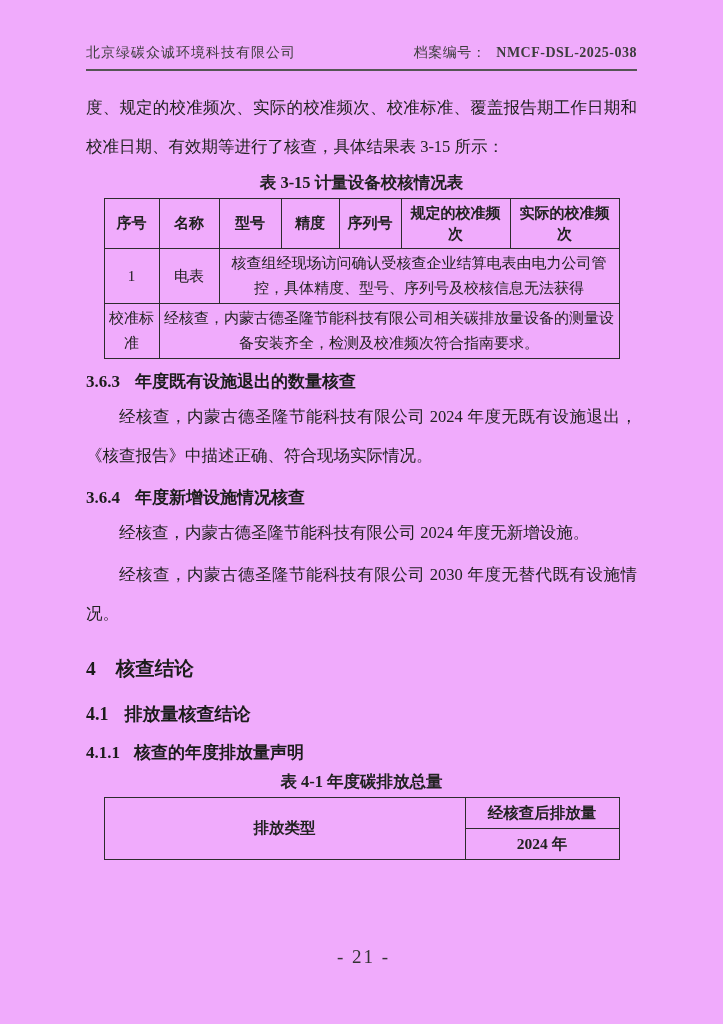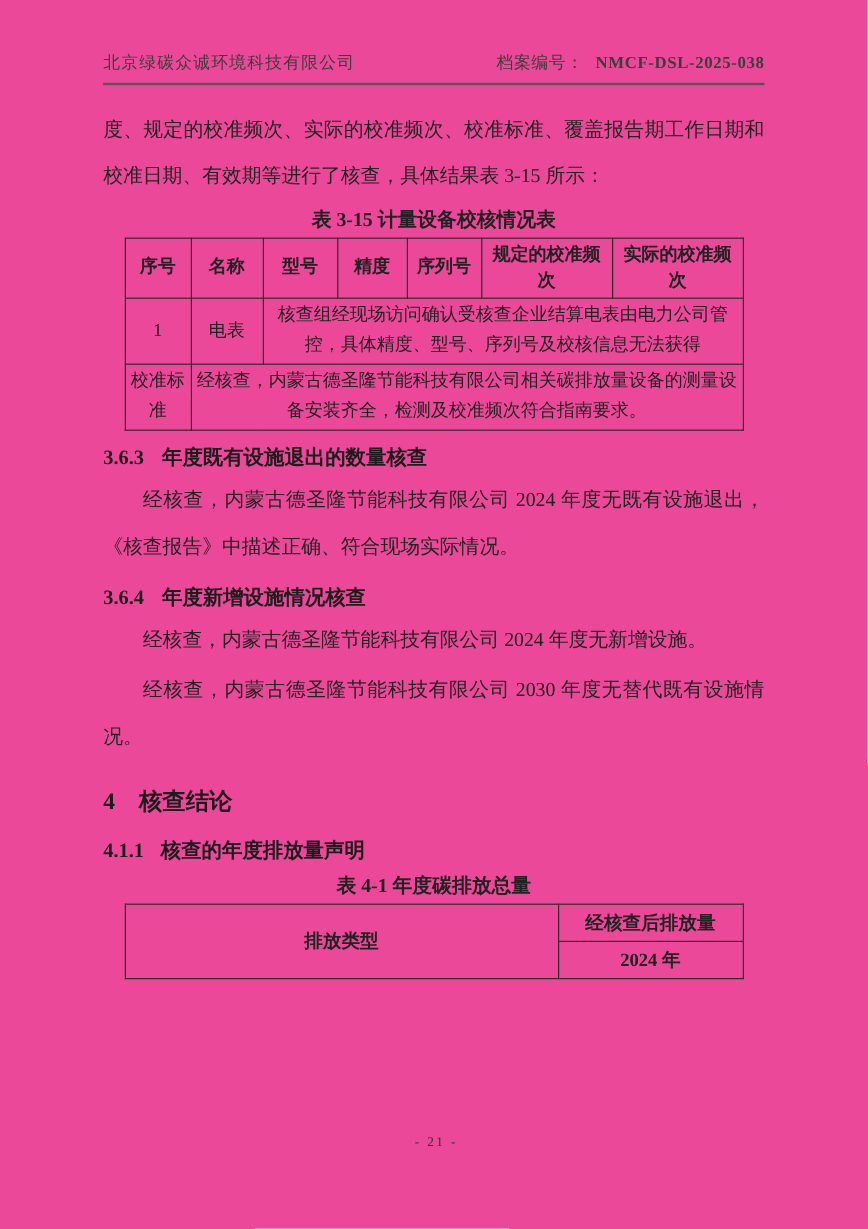--- a/index.html
+++ b/index.html
@@ -2,21 +2,21 @@
 <html><head>
 <meta charset="utf-8">
 <style>
   * { box-sizing: border-box; }
   html, body { margin: 0; padding: 0; background: #ffffff; }
   .page {
     position: relative;
     width: 723px;
     height: 1024px;
     margin: 0 auto;
-    background: #ec4899;
+    background: #f0abfc;
     font-family: "Liberation Serif", "DejaVu Serif", serif;
     color: #222222;
     padding: 44px 86px 0 86px;
     overflow: hidden;
   }
   
   .hdr {
     display: flex;
     justify-content: space-between;
     align-items: flex-end;
@@ -72,21 +72,21 @@
   .h2 .hnum { margin-right: 16px; }
   .h4 { margin-top: 14px; font-size: 17px; font-weight: bold; line-height: 24px; color: #1c1c1c; }
   .h4 .hnum { margin-right: 14px; }
   .tight { margin-top: 3px; }
   
   .page-num {
     position: absolute;
     left: 4px; right: 0;
     top: 946px;
     text-align: center;
-    font-size: 11px;
+    font-size: 19px;
     color: #333333;
     letter-spacing: 2px;
   }
 </style>
 </head>
 <body>
 
 <div class="page">
 
   <div class="hdr">
@@ -140,20 +140,23 @@
     <span class="hnum">3.6.4</span><span>年度新增设施情况核查</span>
   </div>
   <p class="body-text indent tight">经核查，内蒙古德圣隆节能科技有限公司 2024 年度无新增设施。</p>
 
   <p class="body-text indent tight">经核查，内蒙古德圣隆节能科技有限公司 2030 年度无替代既有设施情况。</p>
 
   <div class="h1">
     <span class="hnum">4</span><span>核查结论</span>
   </div>
 
+  <div class="h2">
+    <span class="hnum">4.1</span><span>排放量核查结论</span>
+  </div>
 
   <div class="h4">
     <span class="hnum">4.1.1</span><span>核查的年度排放量声明</span>
   </div>
 
   <div class="table-title">表 4-1  年度碳排放总量</div>
   <table class="t41">
     <colgroup>
       <col style="width:361px">
         <col style="width:154px">

